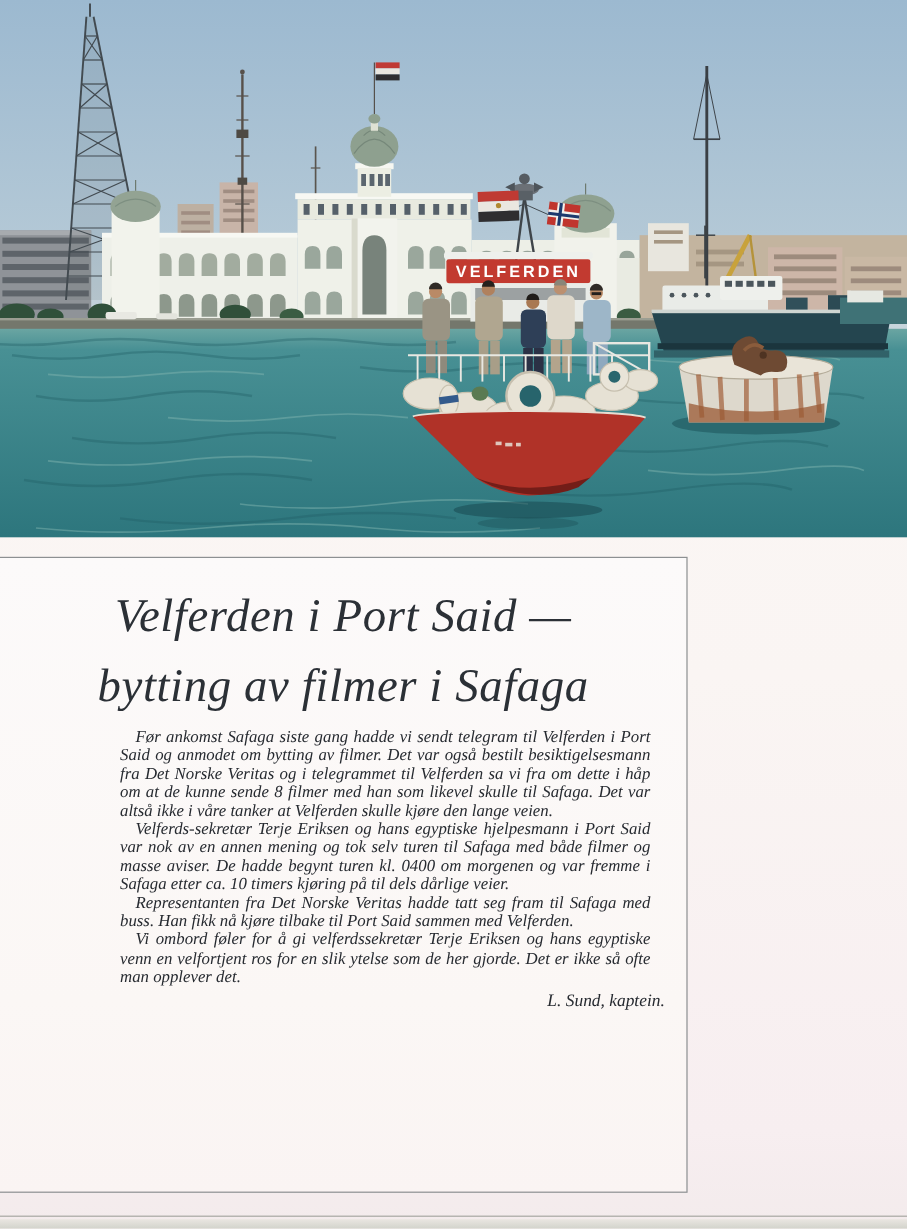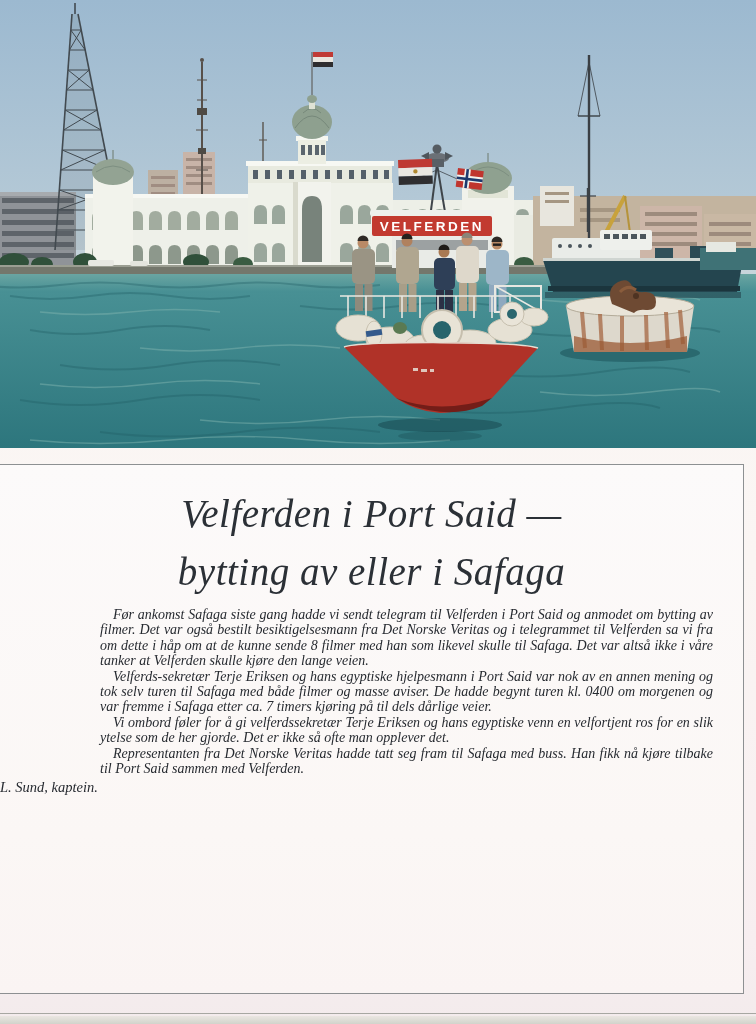--- a/index.html
+++ b/index.html
@@ -7,42 +7,42 @@
     width:756px; height:1024px;
     font-family:"Liberation Serif", serif;
     background:#efece8;
   }
   .page {
     position:relative; width:756px; height:1024px; overflow:hidden;
     background:linear-gradient(180deg,#fbf8f6 0%, #faf5f3 55%, #f7eef0 92%, #f3ebec 100%);
   }
   .photo-wrap { position:absolute; left:0; top:0; width:692px; height:448px; }
   .article {
-    position:absolute; left:-1px; top:464px; width:745px; height:530px;
+    position:absolute; left:-1px; top:464px; width:574px; height:530px;
     border:1px solid #8d9092; box-sizing:border-box;
     background:linear-gradient(180deg,#fcfafa 0%, #fbf7f5 70%, #faf4f3 100%);
     color:#23272d;
   }
   .title { text-align:center; font-style:italic; font-weight:500;
     font-size:39px; letter-spacing:0.5px; color:#2b3036; }
   .title .line1 { margin-top:26px; line-height:46px; }
   .title .line2 { margin-top:12px; line-height:46px; }
   .lead {
     margin:20px 34px 0 38px;
     font-style:italic; font-weight:bold;
     font-size:17px; line-height:21.5px;
     text-indent:38px; text-align:justify; color:#1f2429;
   }
   .bodytext {
     margin:12px 30px 0 100px;
     font-style:italic; font-size:14px; line-height:15.4px;
     text-align:justify; color:#262a30;
   }
   .bodytext p { margin:0; text-indent:13px; }
-  .signature { text-align:left; padding-right:18px; font-style:italic;
+  .signature { text-align:right; padding-right:18px; font-style:italic;
     font-size:14.5px; margin-top:3px; color:#262a30; }
   .rule-bottom { position:absolute; left:0; top:1013px; width:756px; height:1px;
     background:#a7a7a2; }
   .foot-strip { position:absolute; left:0; top:1016px; width:756px; height:8px;
     background:linear-gradient(180deg,#eae6e1 0%, #d2d3cb 100%); }
   svg text { font-family:"Liberation Sans", sans-serif; }
 </style>
 </head>
 <body>
 
@@ -483,26 +483,26 @@
       </g>
       <ellipse cx="440" cy="425" rx="62" ry="7" fill="#16444c" opacity="0.5"></ellipse>
       <ellipse cx="440" cy="436" rx="42" ry="5" fill="#16444c" opacity="0.3"></ellipse>
     </g>
   </svg>
   </div>
 
   <div class="article">
     <div class="title">
       <div class="line1">Velferden i Port Said —</div>
-      <div class="line2">bytting av eller i Safaga</div>
+      <div class="line2">bytting av filmer i Safaga</div>
     </div>
     <div class="bodytext">
       <p>Før ankomst Safaga siste gang hadde vi sendt telegram til Velferden i Port Said og anmodet om bytting av filmer. Det var også bestilt besiktigelsesmann fra Det Norske Veritas og i telegrammet til Velferden sa vi fra om dette i håp om at de kunne sende 8 filmer med han som likevel skulle til Safaga. Det var altså ikke i våre tanker at Velferden skulle kjøre den lange veien.</p>
-      <p>Velferds-sekretær Terje Eriksen og hans egyptiske hjelpesmann i Port Said var nok av en annen mening og tok selv turen til Safaga med både filmer og masse aviser. De hadde begynt turen kl. 0400 om morgenen og var fremme i Safaga etter ca. 7 timers kjøring på til dels dårlige veier.</p>
+      <p>Velferds-sekretær Terje Eriksen og hans egyptiske hjelpesmann i Port Said var nok av en annen mening og tok selv turen til Safaga med både filmer og masse aviser. De hadde begynt turen kl. 0400 om morgenen og var fremme i Safaga etter ca. 10 timers kjøring på til dels dårlige veier.</p>
+      <p>Representanten fra Det Norske Veritas hadde tatt seg fram til Safaga med buss. Han fikk nå kjøre tilbake til Port Said sammen med Velferden.</p>
       <p>Vi ombord føler for å gi velferdssekretær Terje Eriksen og hans egyptiske venn en velfortjent ros for en slik ytelse som de her gjorde. Det er ikke så ofte man opplever det.</p>
-      <p>Representanten fra Det Norske Veritas hadde tatt seg fram til Safaga med buss. Han fikk nå kjøre tilbake til Port Said sammen med Velferden.</p>
     </div>
     <div class="signature">L. Sund, kaptein.</div>
   </div>
 
   <div class="rule-bottom"></div>
   <div class="foot-strip"></div>
 </div>
 
 </body></html>

